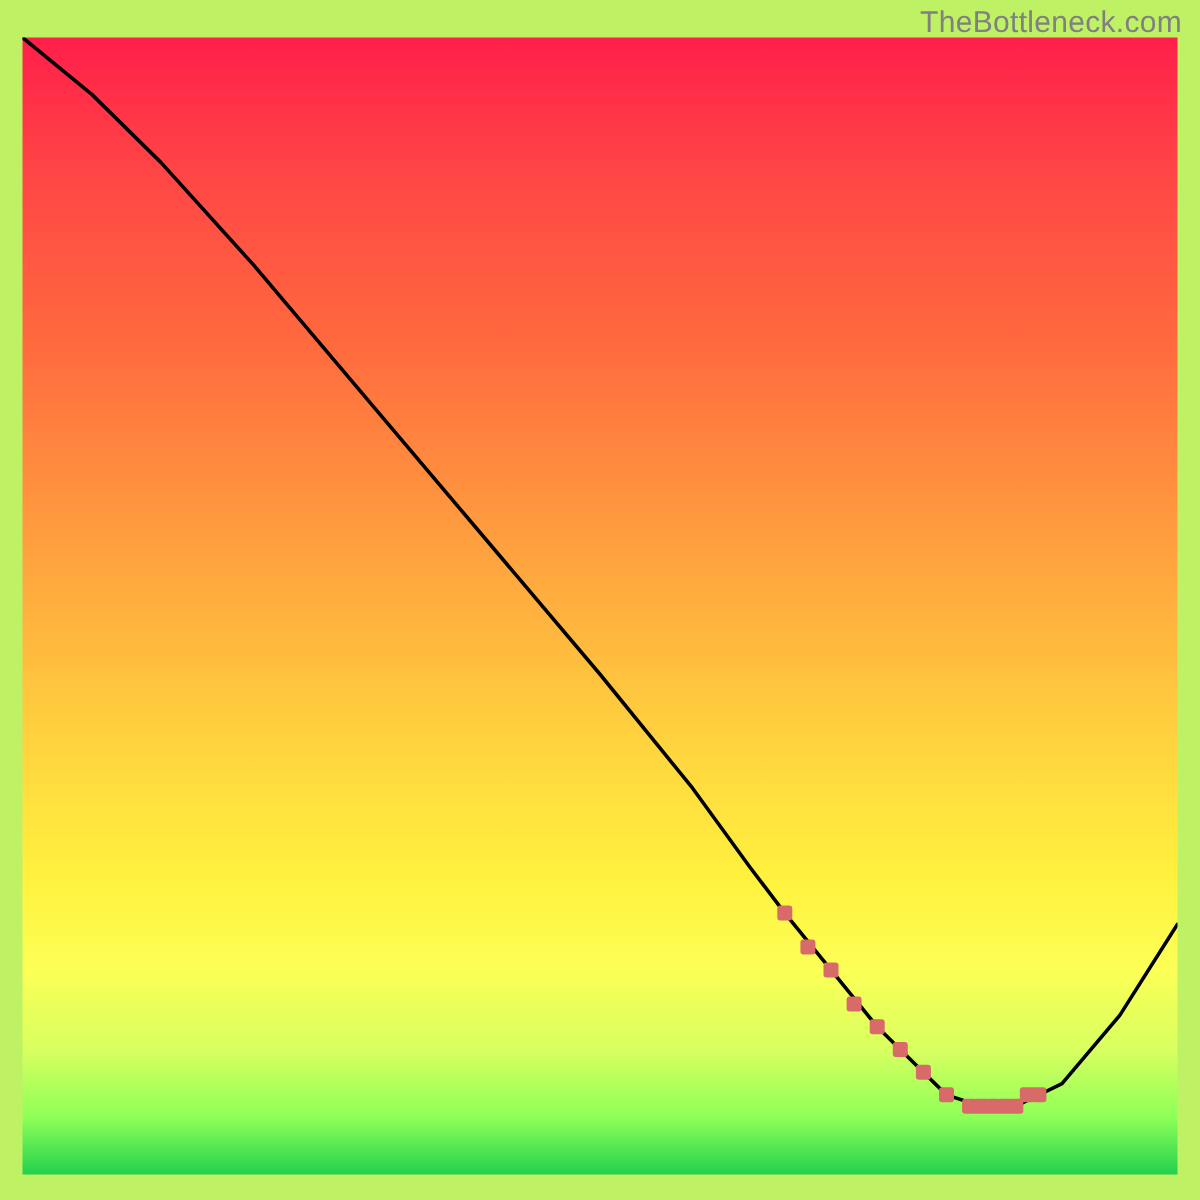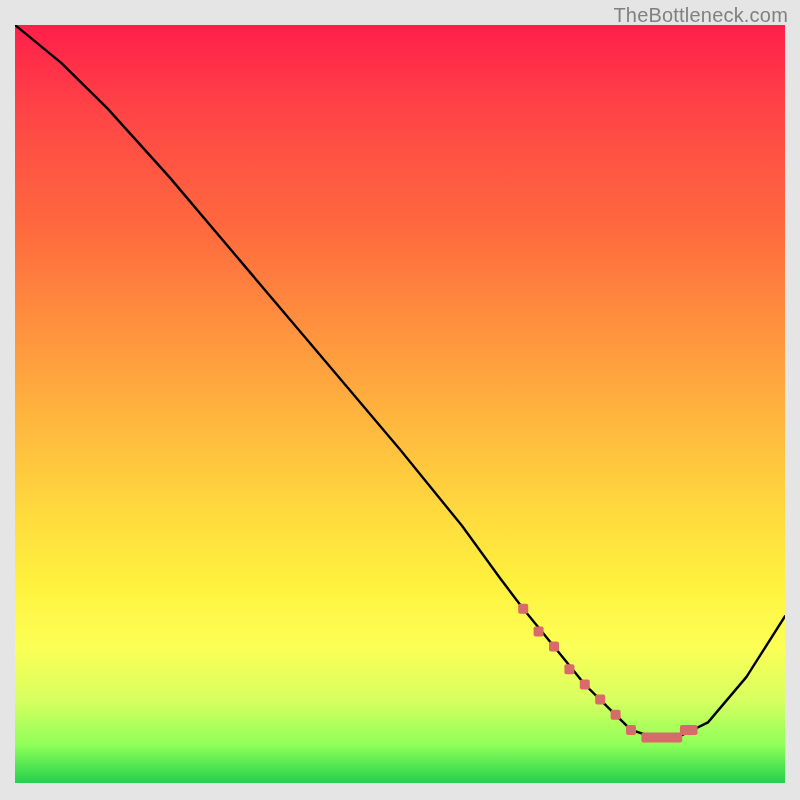--- a/index.html
+++ b/index.html
@@ -10,21 +10,21 @@
     background: #000;
     overflow: hidden;
     font-family: Arial, Helvetica, sans-serif;
   }
   .frame {
     position: absolute;
     left: 0;
     top: 0;
     width: 800px;
     height: 800px;
-    background: #e5e5e5;
+    background: #bef264;
   }
   .plot-area {
     position: absolute;
     left: 15px;
     top: 25px;
     width: 770px;
     height: 758px;
     
     background: linear-gradient(
       to bottom,

